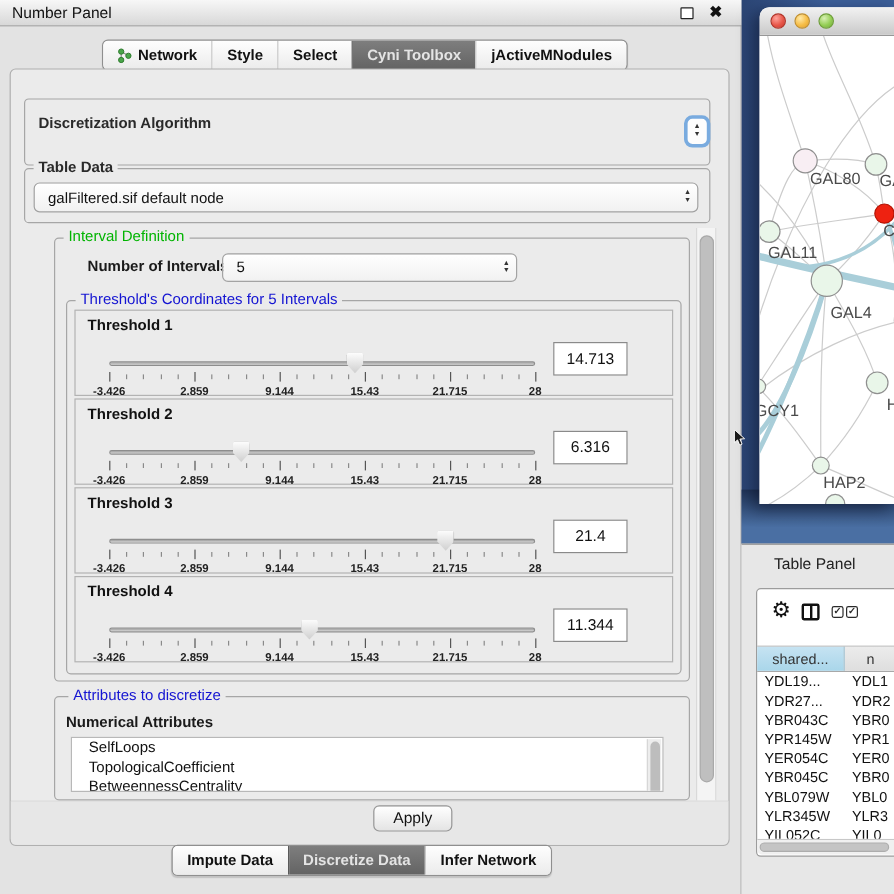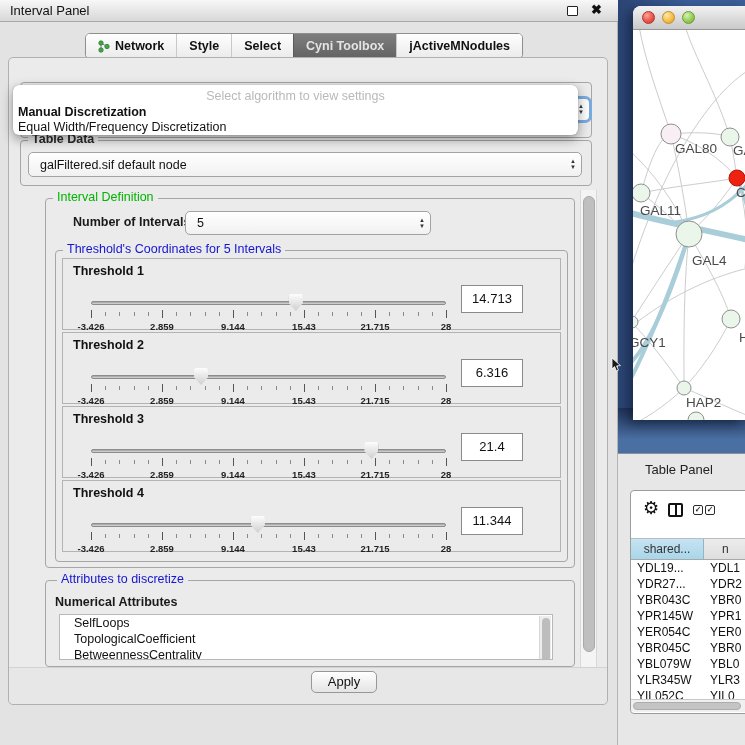--- a/index.html
+++ b/index.html
@@ -99,21 +99,21 @@
   .hthumb { position:absolute; left:2px; top:2px; width:108px; height:8px; background:#c4c4c4; border:1px solid #adadad; border-radius:4px; }
 
   .cursor { left:611px; top:358px; z-index:30; }
   svg text { font-family:"Liberation Sans", sans-serif; }
 </style>
 </head>
 <body>
 
 <div id="left-panel" class="abs">
   <div class="titlebar abs">
-    <span class="title">Interval Panel</span>
+    <span class="title">Number Panel</span>
     <div class="float-glyph abs"></div>
     <div class="close-glyph abs">✖</div>
   </div>
 
   <div id="top-tabs" class="tabbar abs">
       <div class="tab">
         <svg width="12" height="13" viewBox="0 0 12 13">
           <line x1="3" y1="3" x2="3" y2="10" stroke="#8a8a8a"></line>
           <line x1="3" y1="3" x2="9" y2="6.5" stroke="#8a8a8a"></line>
           <circle cx="3" cy="3" r="2.2" fill="#4aa54a" stroke="#2d7a2d" stroke-width="0.8"></circle>
@@ -141,25 +141,20 @@
   <div class="groupbox abs" style="left:20px; top:82px; width:572px; height:56px;"></div>
   <span class="group-label glabel-dark abs" style="left:28px; top:76px;margin-top:21px;">Discretization Algorithm</span>
 
   <div class="combo-fragment abs">
     <div class="stepper" style="width:100%; height:100%;">
         <span>▲</span>
         <span>▼</span>
       </div>
   </div>
 
-  <div id="algo-popup" class="abs">
-    <div class="popup-placeholder">Select algorithm to view settings</div>
-  <div class="popup-item sel" style="top: 20px;">Manual Discretization</div>
-      <div class="popup-item" style="top: 35px;">Equal Width/Frequency Discretization</div>
-    </div>
 
   <div class="groupbox abs" style="left:20px; top:140px; width:572px; height:46px;"></div>
   <span class="group-label glabel-dark abs" style="left:28px; top:133px;">Table Data</span>
   <div class="combo abs" style="left:28px; top:152px; width:554px; height:25px;">
     <span class="combo-text">galFiltered.sif default node</span>
     <span class="stepper">
         <span>▲</span>
         <span>▼</span>
       </span>
   </div>
@@ -369,20 +364,31 @@
       <div class="attr-item">BetweennessCentrality</div>
     </div>
 
   <div class="main-scrollbar abs">
     <div class="main-thumb"></div>
   </div>
 
   <div class="apply-band abs"></div>
   <div class="apply-btn abs">Apply</div>
 
+  <div id="bottom-tabs" class="tabbar abs">
+      <div class="tab">
+        <span>Impute Data</span>
+      </div>
+      <div class="tab selected">
+        <span>Discretize Data</span>
+      </div>
+      <div class="tab">
+        <span>Infer Network</span>
+      </div>
+    </div>
 </div>
 
 <div id="right-panel" class="abs">
   <div class="desktop abs">
     <div class="desktop-bottom abs"></div>
   </div>
   <div class="net-window abs">
     <div class="net-titlebar">
       <div class="light red"></div>
       <div class="light yellow"></div>

